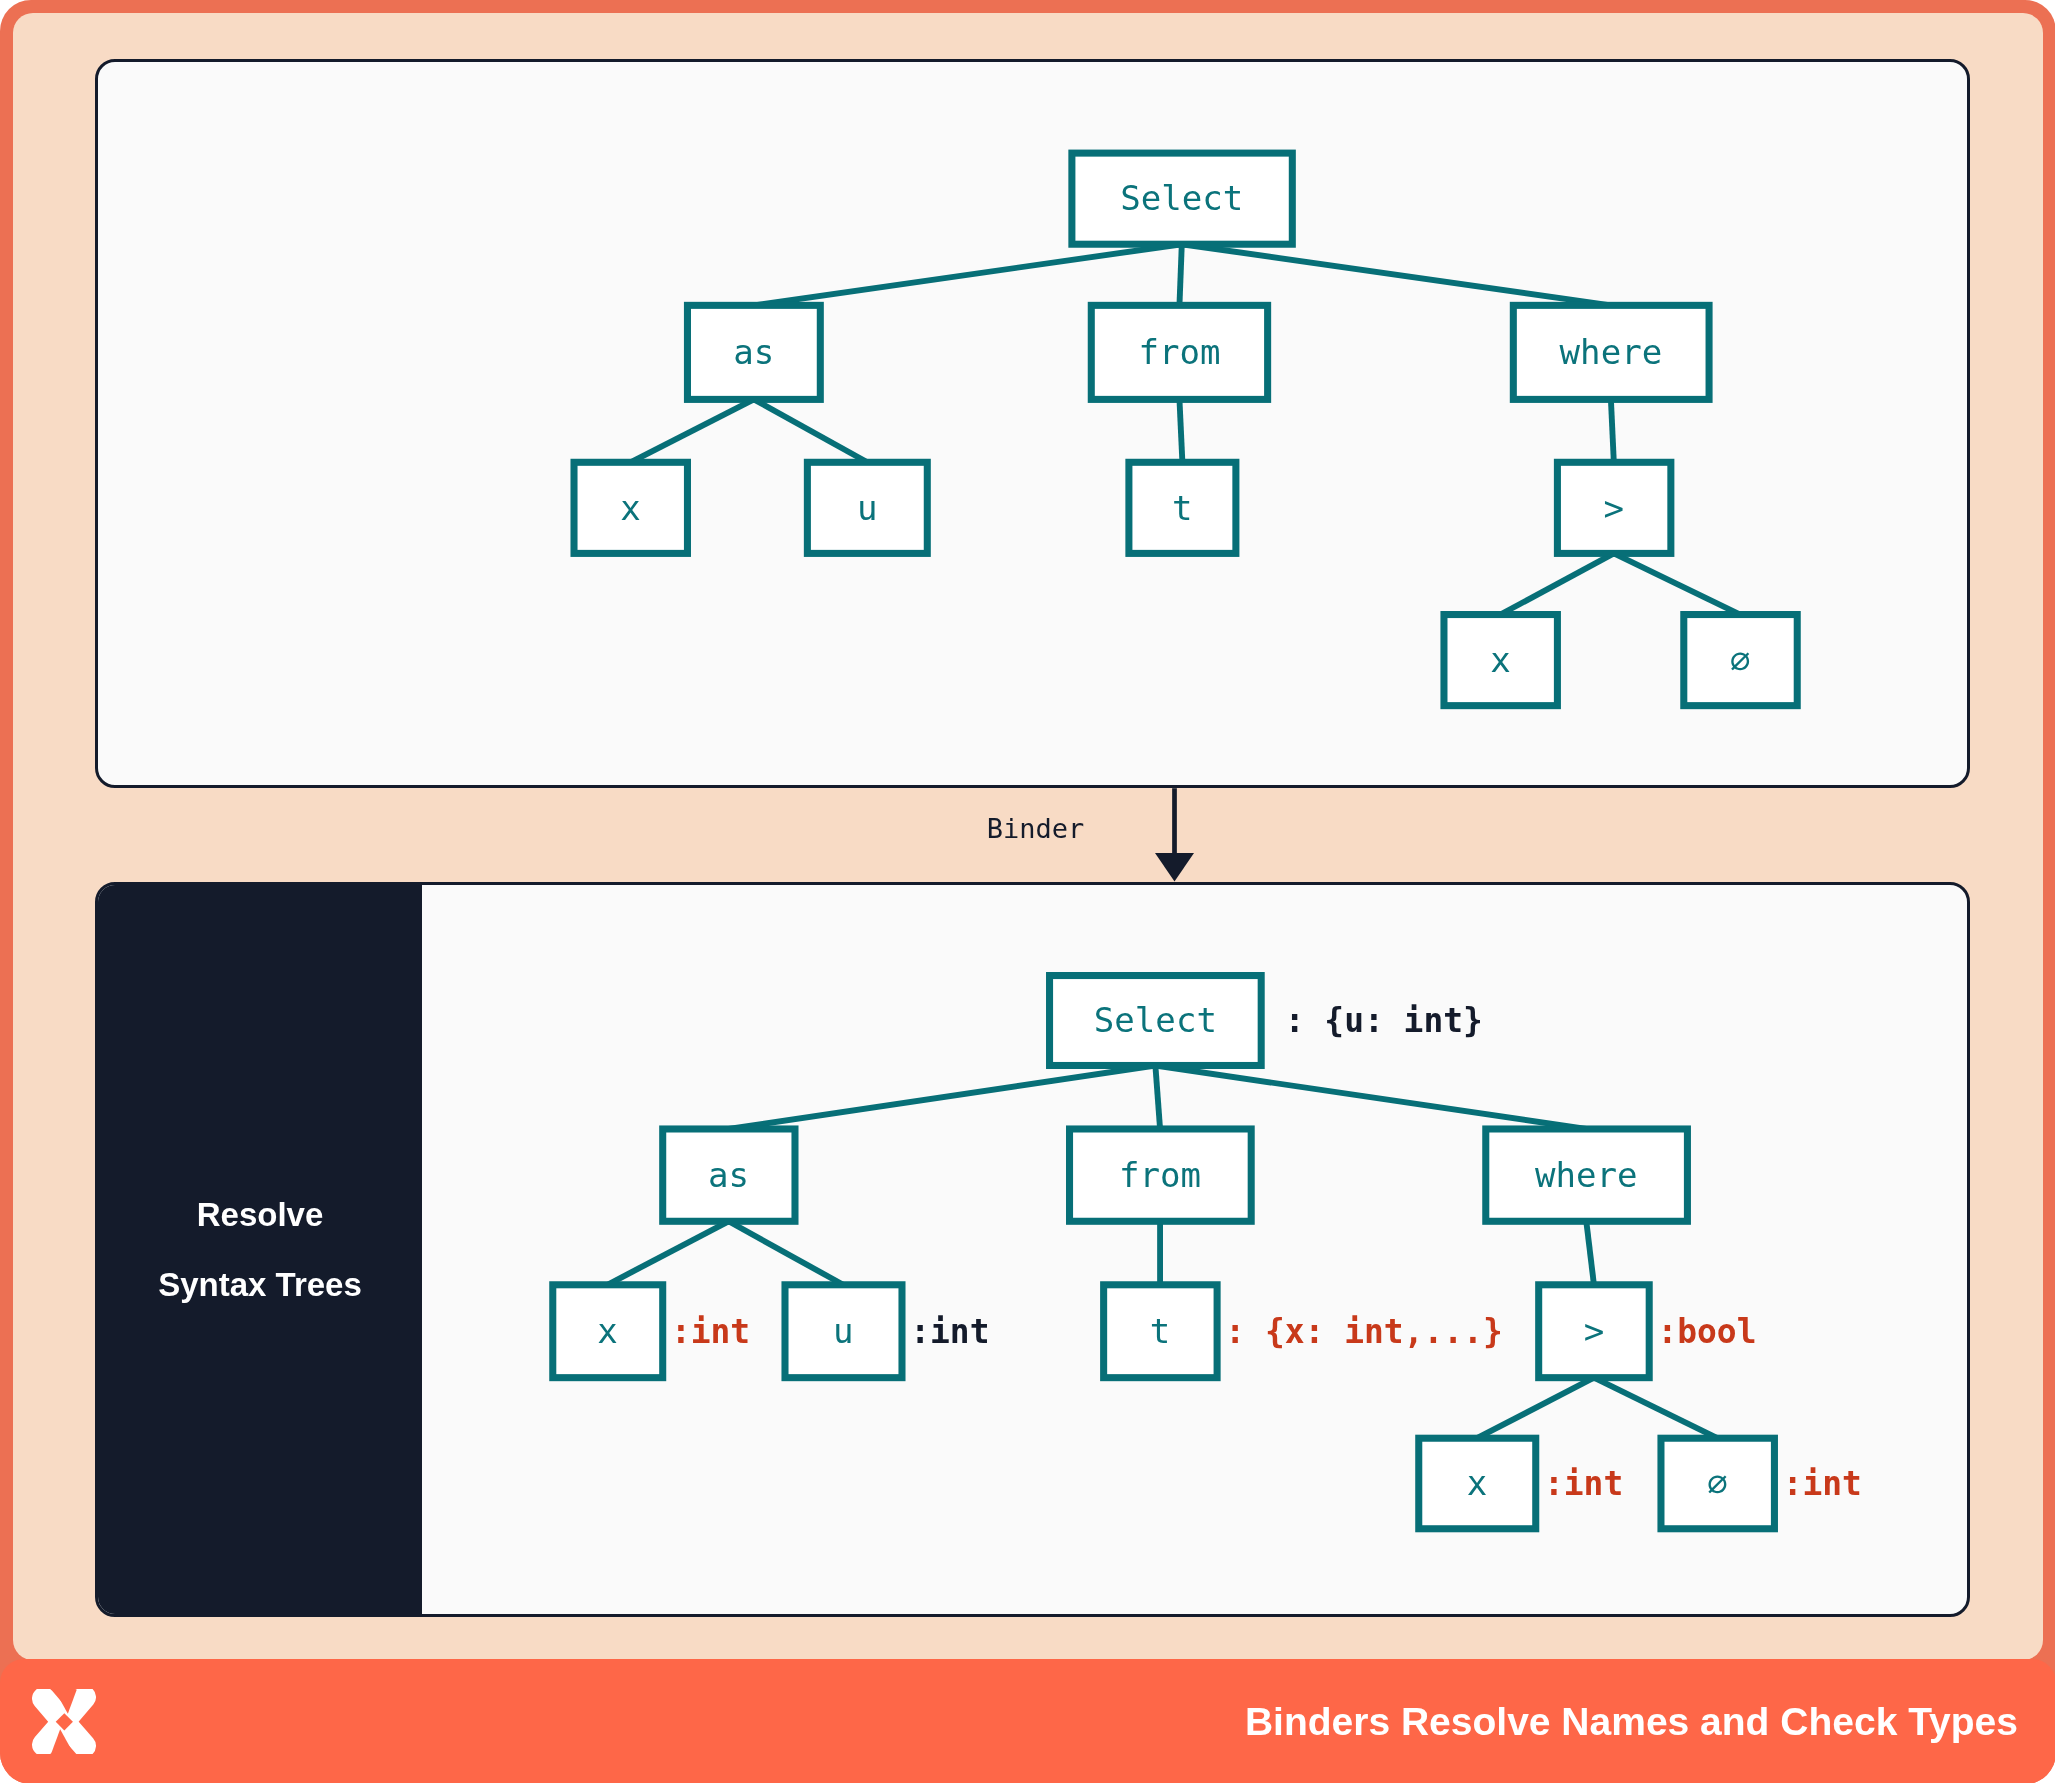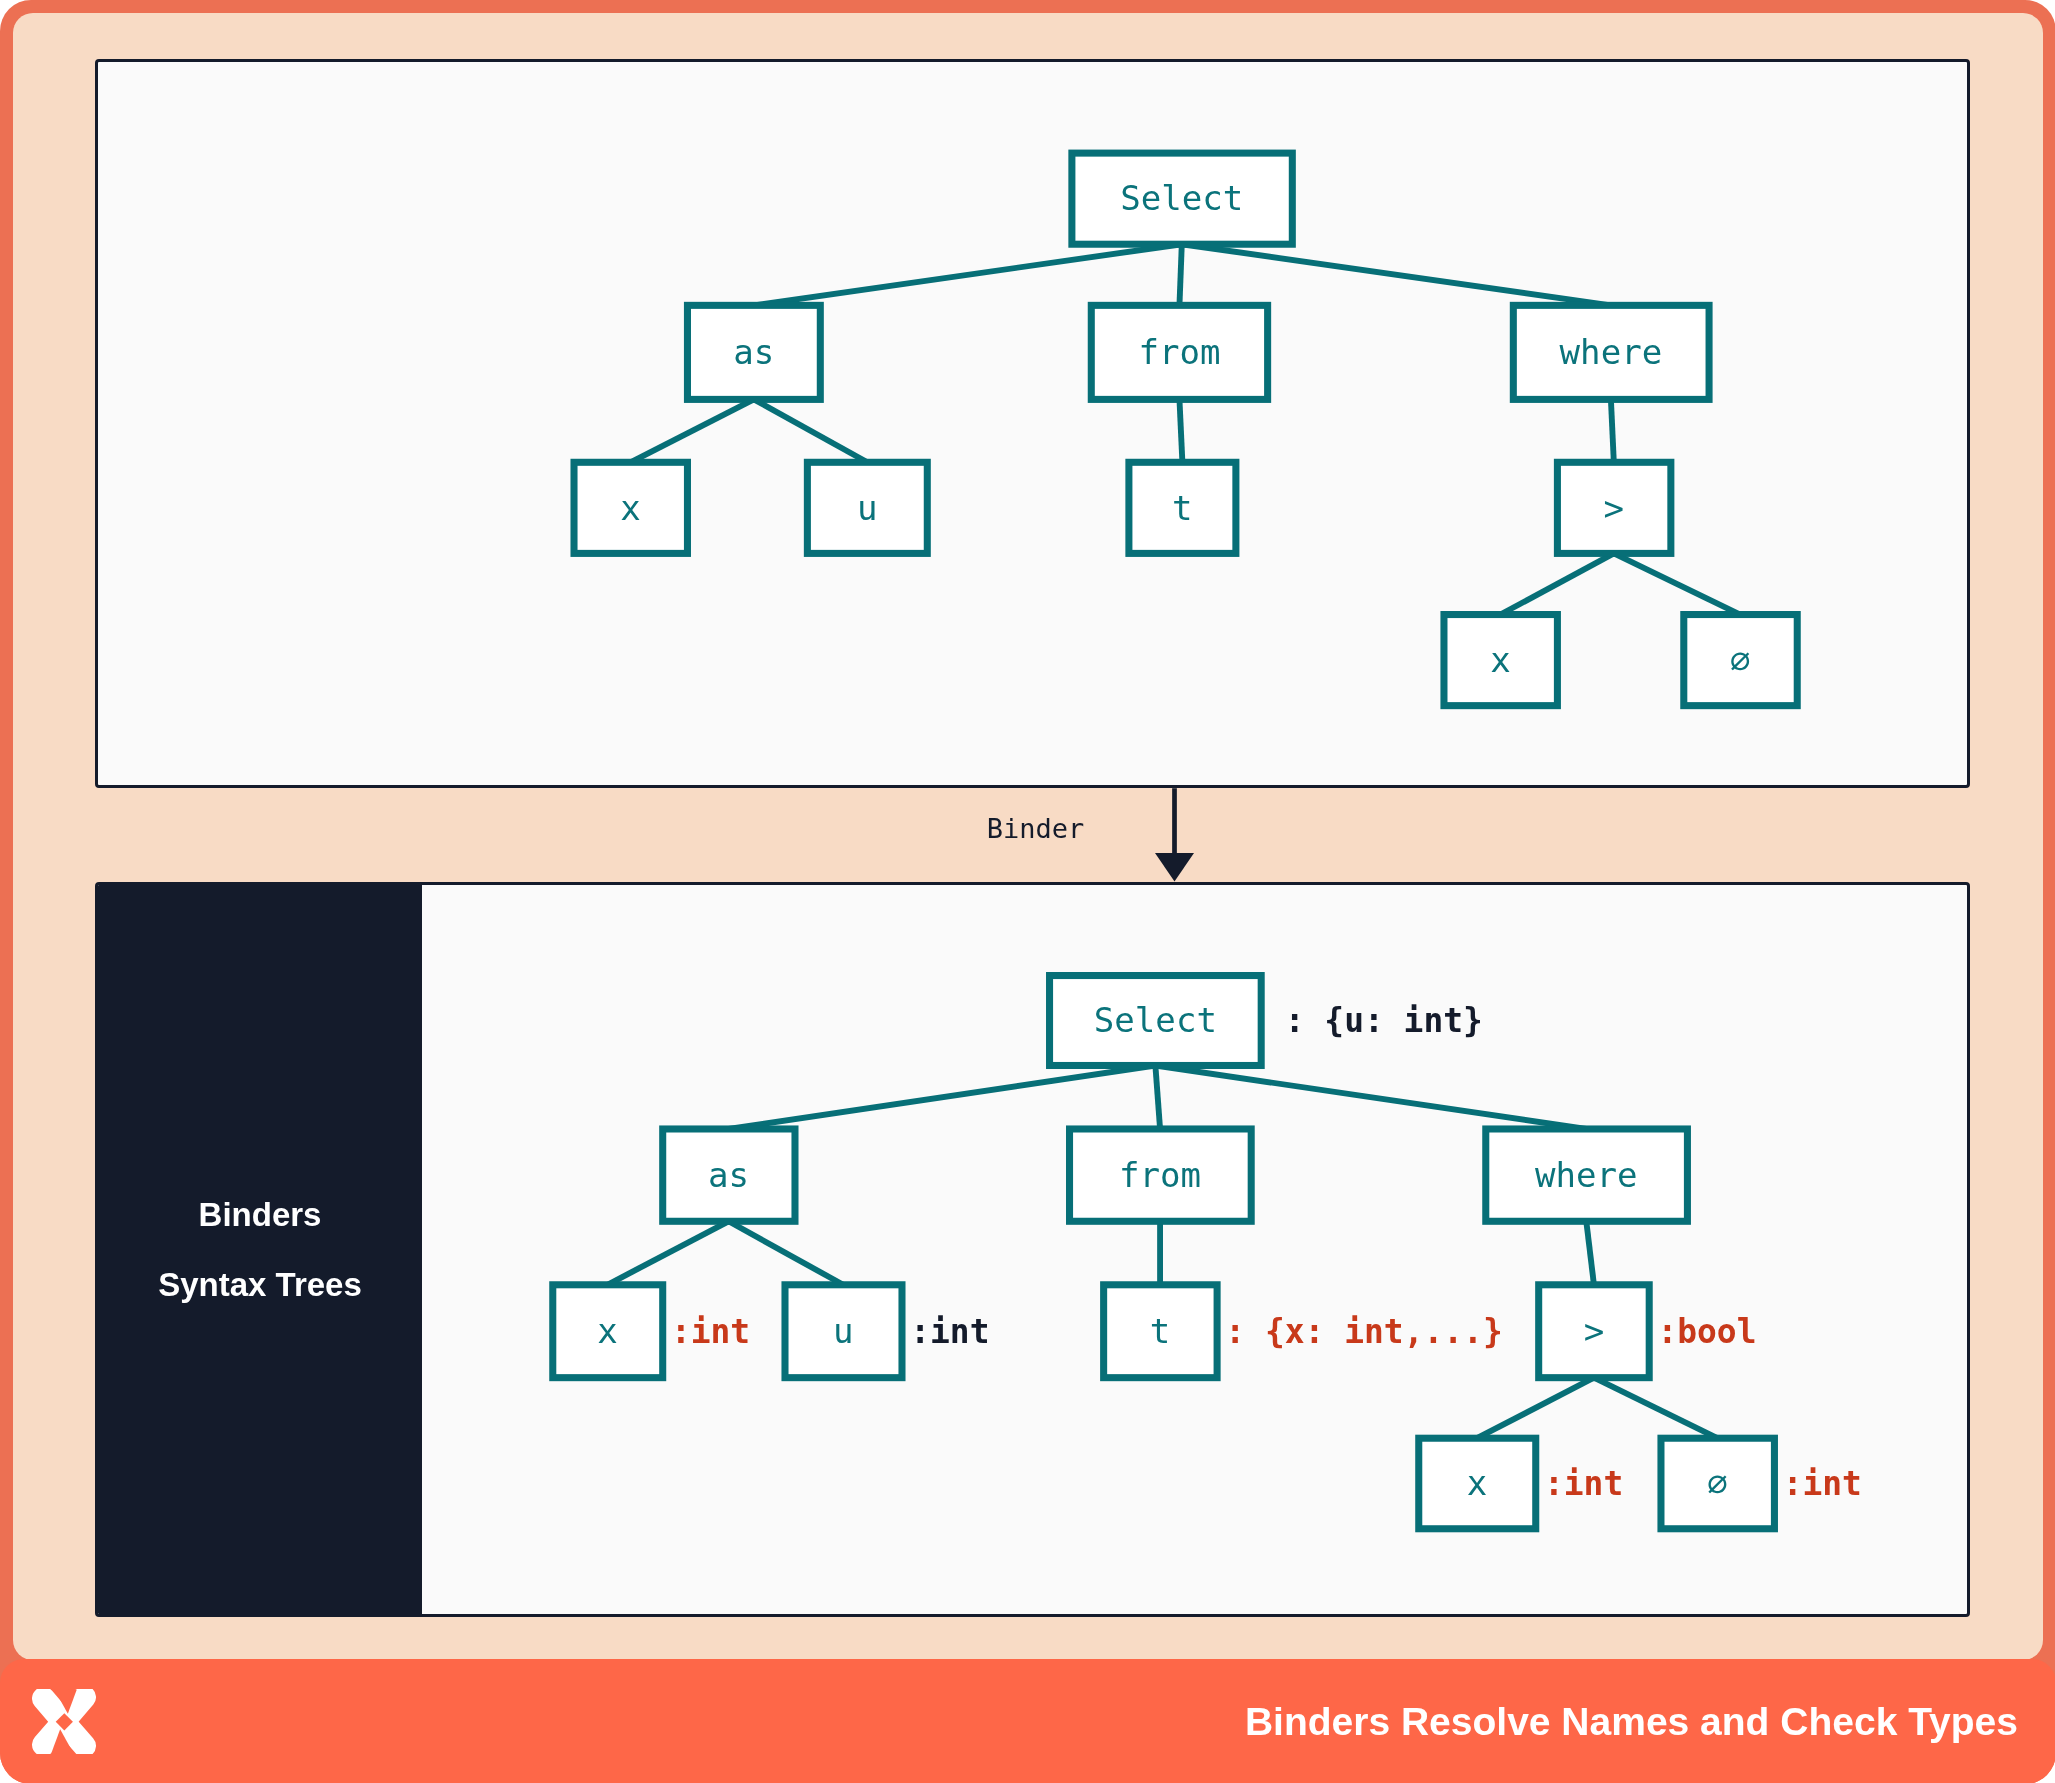--- a/index.html
+++ b/index.html
@@ -4,21 +4,21 @@
 <style>
   html,body{margin:0;padding:0;}
   body{
     width:2056px;height:1784px;position:relative;background:#ffffff;
     font-family:"Liberation Sans", sans-serif;overflow:hidden;
   }
   .frame{position:absolute;inset:0;background:#ec7053;border-radius:31px;}
   .peach{position:absolute;left:13px;top:13px;right:13px;bottom:124px;
     background:#f8dbc5;border-radius:20px;}
   .panel{position:absolute;left:95px;width:1875px;background:#fafafa;
-    border:3.5px solid #141b2b;border-radius:4px;box-sizing:border-box;overflow:hidden;}
+    border:3.5px solid #141b2b;border-radius:20px;box-sizing:border-box;overflow:hidden;}
   .panel-top{top:59px;height:729px;}
   .panel-bottom{top:882px;height:735px;}
   .sidebar{position:absolute;left:0;top:0;bottom:0;width:324px;background:#141b2b;
     display:flex;flex-direction:column;align-items:center;justify-content:center;}
   .sidebar-label{color:#ffffff;font-weight:bold;font-size:33px;line-height:1.0;
     text-align:center;letter-spacing:0px;}
   .sidebar-label + .sidebar-label{margin-top:37px;}
   .tree-svg{position:absolute;left:0;top:0;width:100%;height:100%;}
   .node-rect{fill:#ffffff;stroke:#076f77;stroke-width:12px;}
   .edge{stroke:#076f77;stroke-width:10px;}
@@ -120,21 +120,21 @@
       <text class="annotation" x="2648" y="759" text-anchor="start" dominant-baseline="central" fill="#c8391a">:bool</text>
       <rect class="node-rect" x="2242" y="941" width="199" height="154"></rect>
       <text class="node-label" x="2341" y="1018" text-anchor="middle" dominant-baseline="central">x</text>
       <text class="annotation" x="2455" y="1018" text-anchor="start" dominant-baseline="central" fill="#c8391a">:int</text>
       <rect class="node-rect" x="2654" y="941" width="193" height="154"></rect>
       <text class="node-label" x="2750" y="1018" text-anchor="middle" dominant-baseline="central">∅</text>
       <text class="annotation" x="2861" y="1018" text-anchor="start" dominant-baseline="central" fill="#c8391a">:int</text>
     </g>
   </svg>
   <div class="sidebar">
-    <div class="sidebar-label">Binders</div>
+    <div class="sidebar-label">Resolve</div>
     <div class="sidebar-label">Syntax Trees</div>
   </div>
 </div>
 
 <div class="bottom-bar">
   <svg class="logo" width="64" height="65" viewBox="0 0 100 100">
     <path d="M18,14 Q50,52 82,88" stroke="#ffffff" stroke-width="36" stroke-linecap="round" fill="none"></path>
     <path d="M82,12 Q50,50 18,86" stroke="#ffffff" stroke-width="36" stroke-linecap="round" fill="none"></path>
     <polygon points="34,-2 70,0 56,38" fill="#fe6748"></polygon>
     <polygon points="66,102 30,100 44,62" fill="#fe6748"></polygon>

